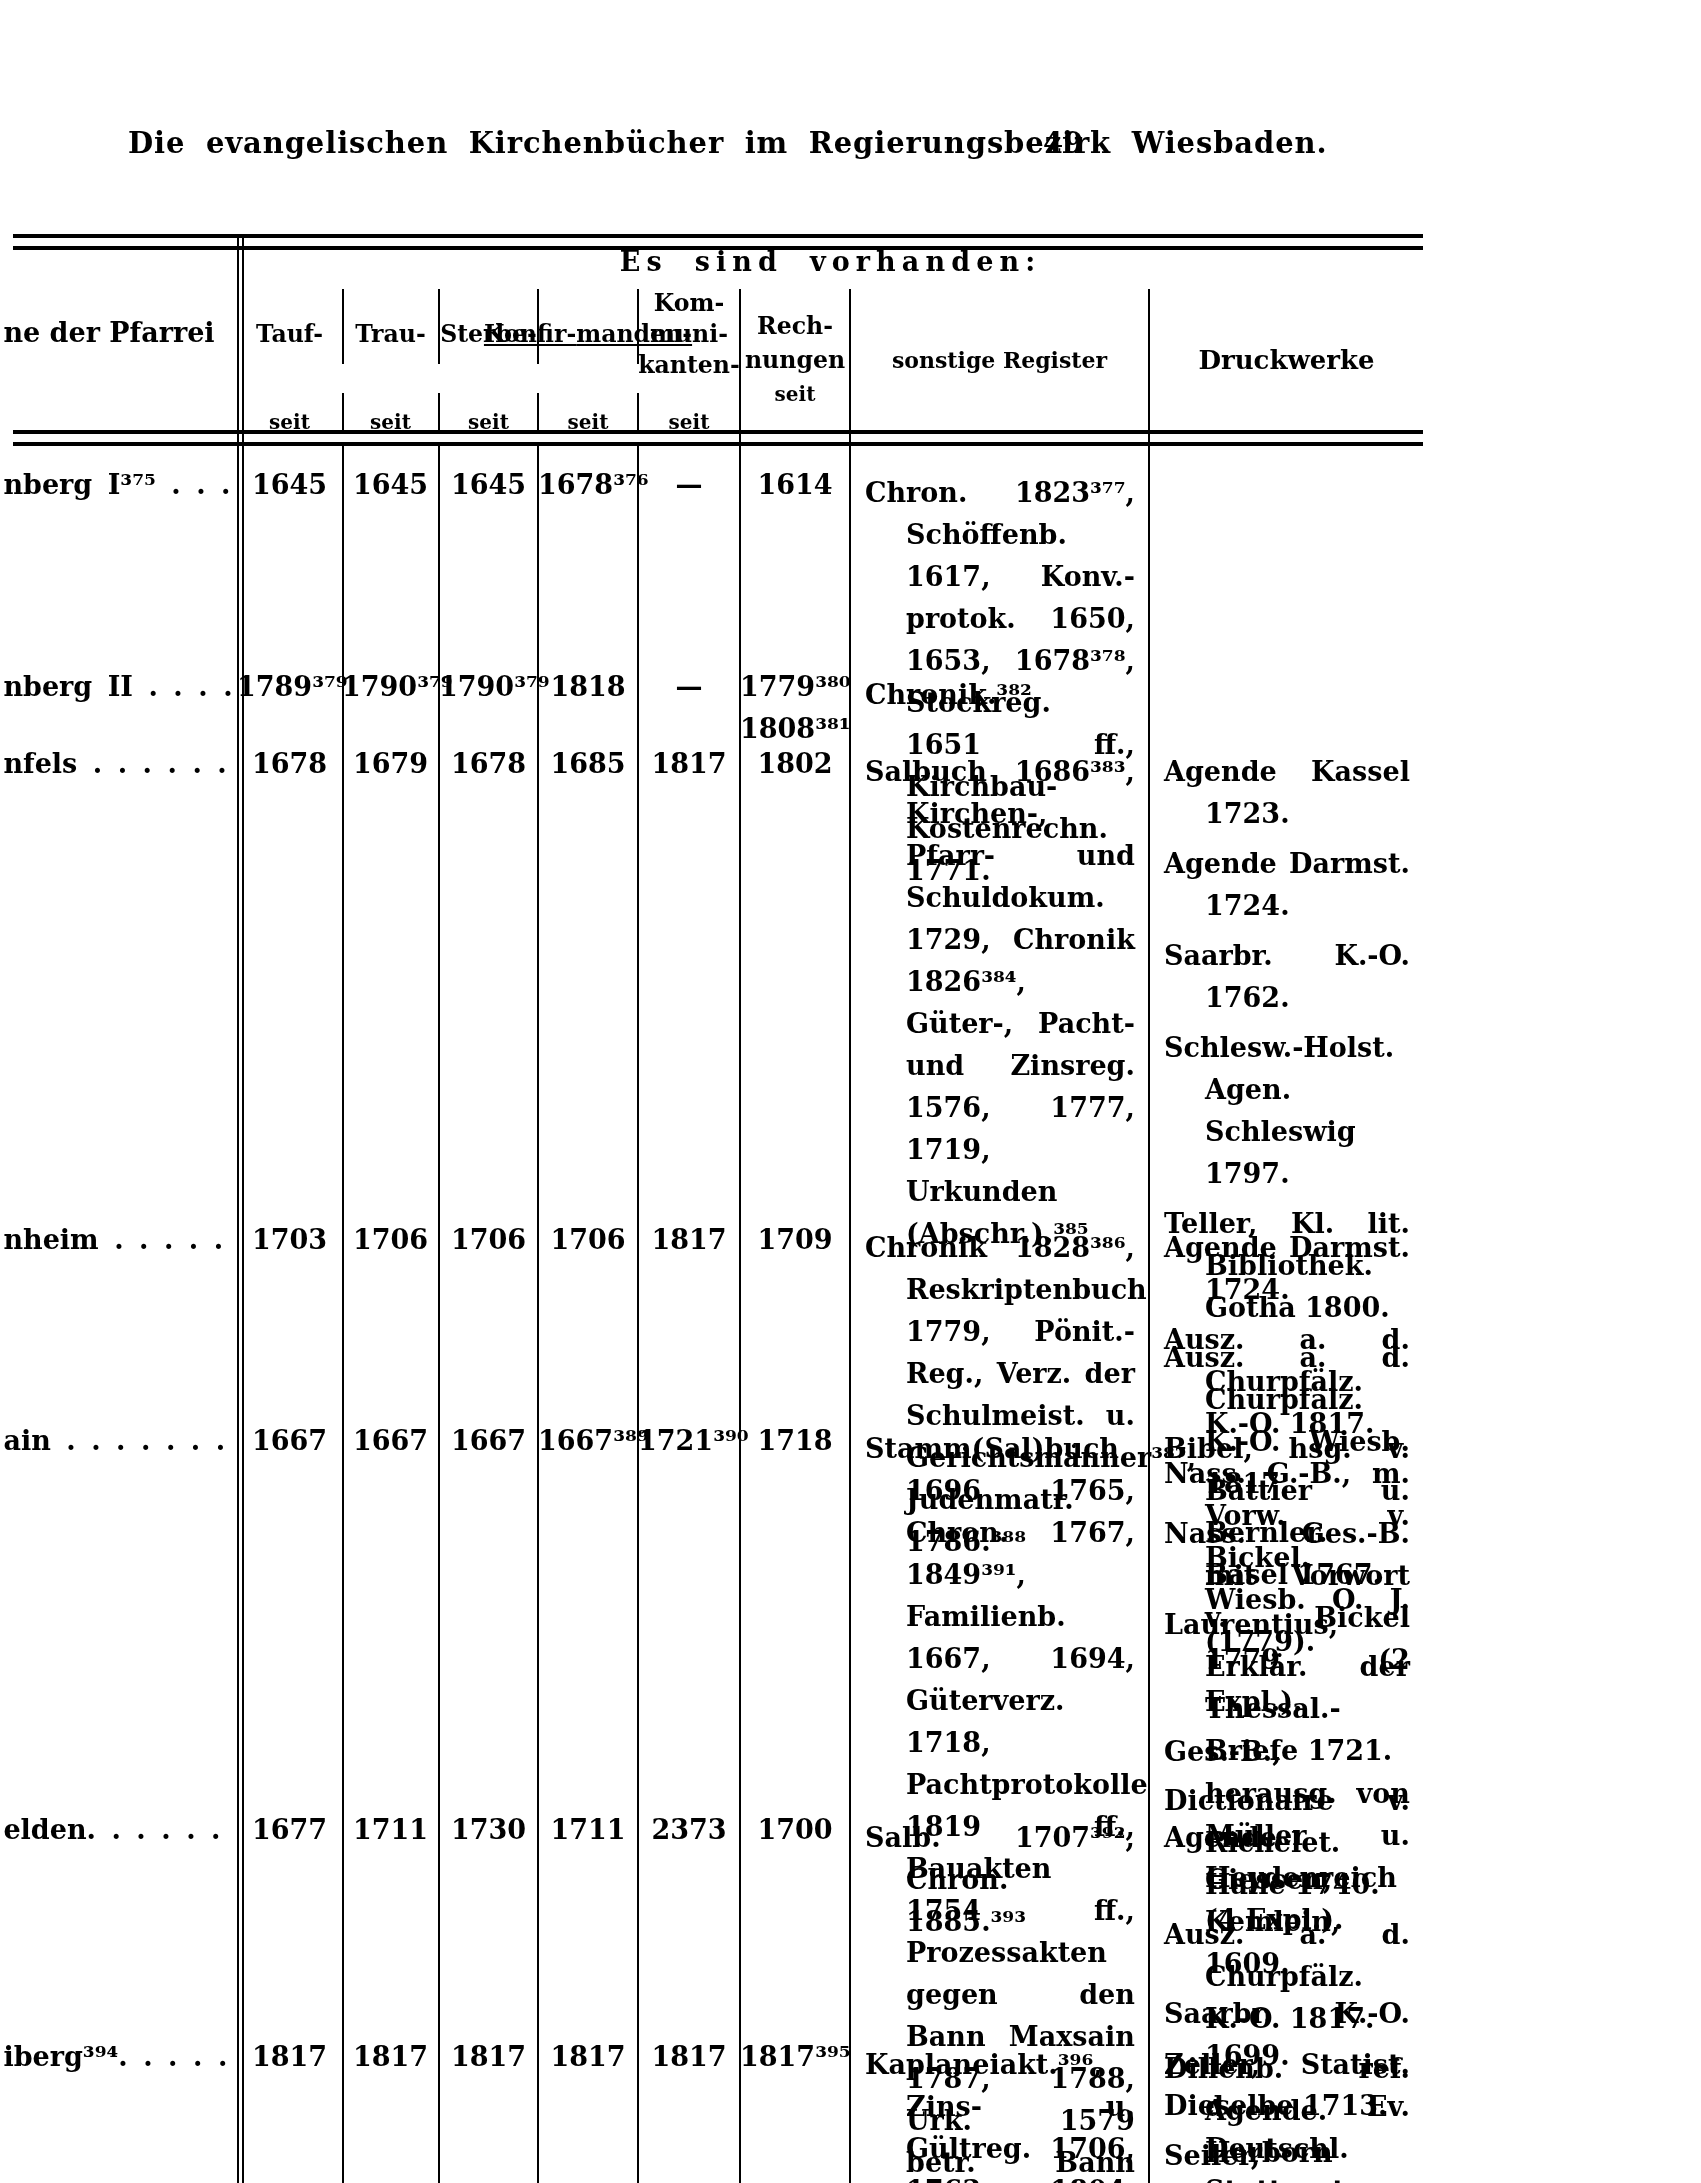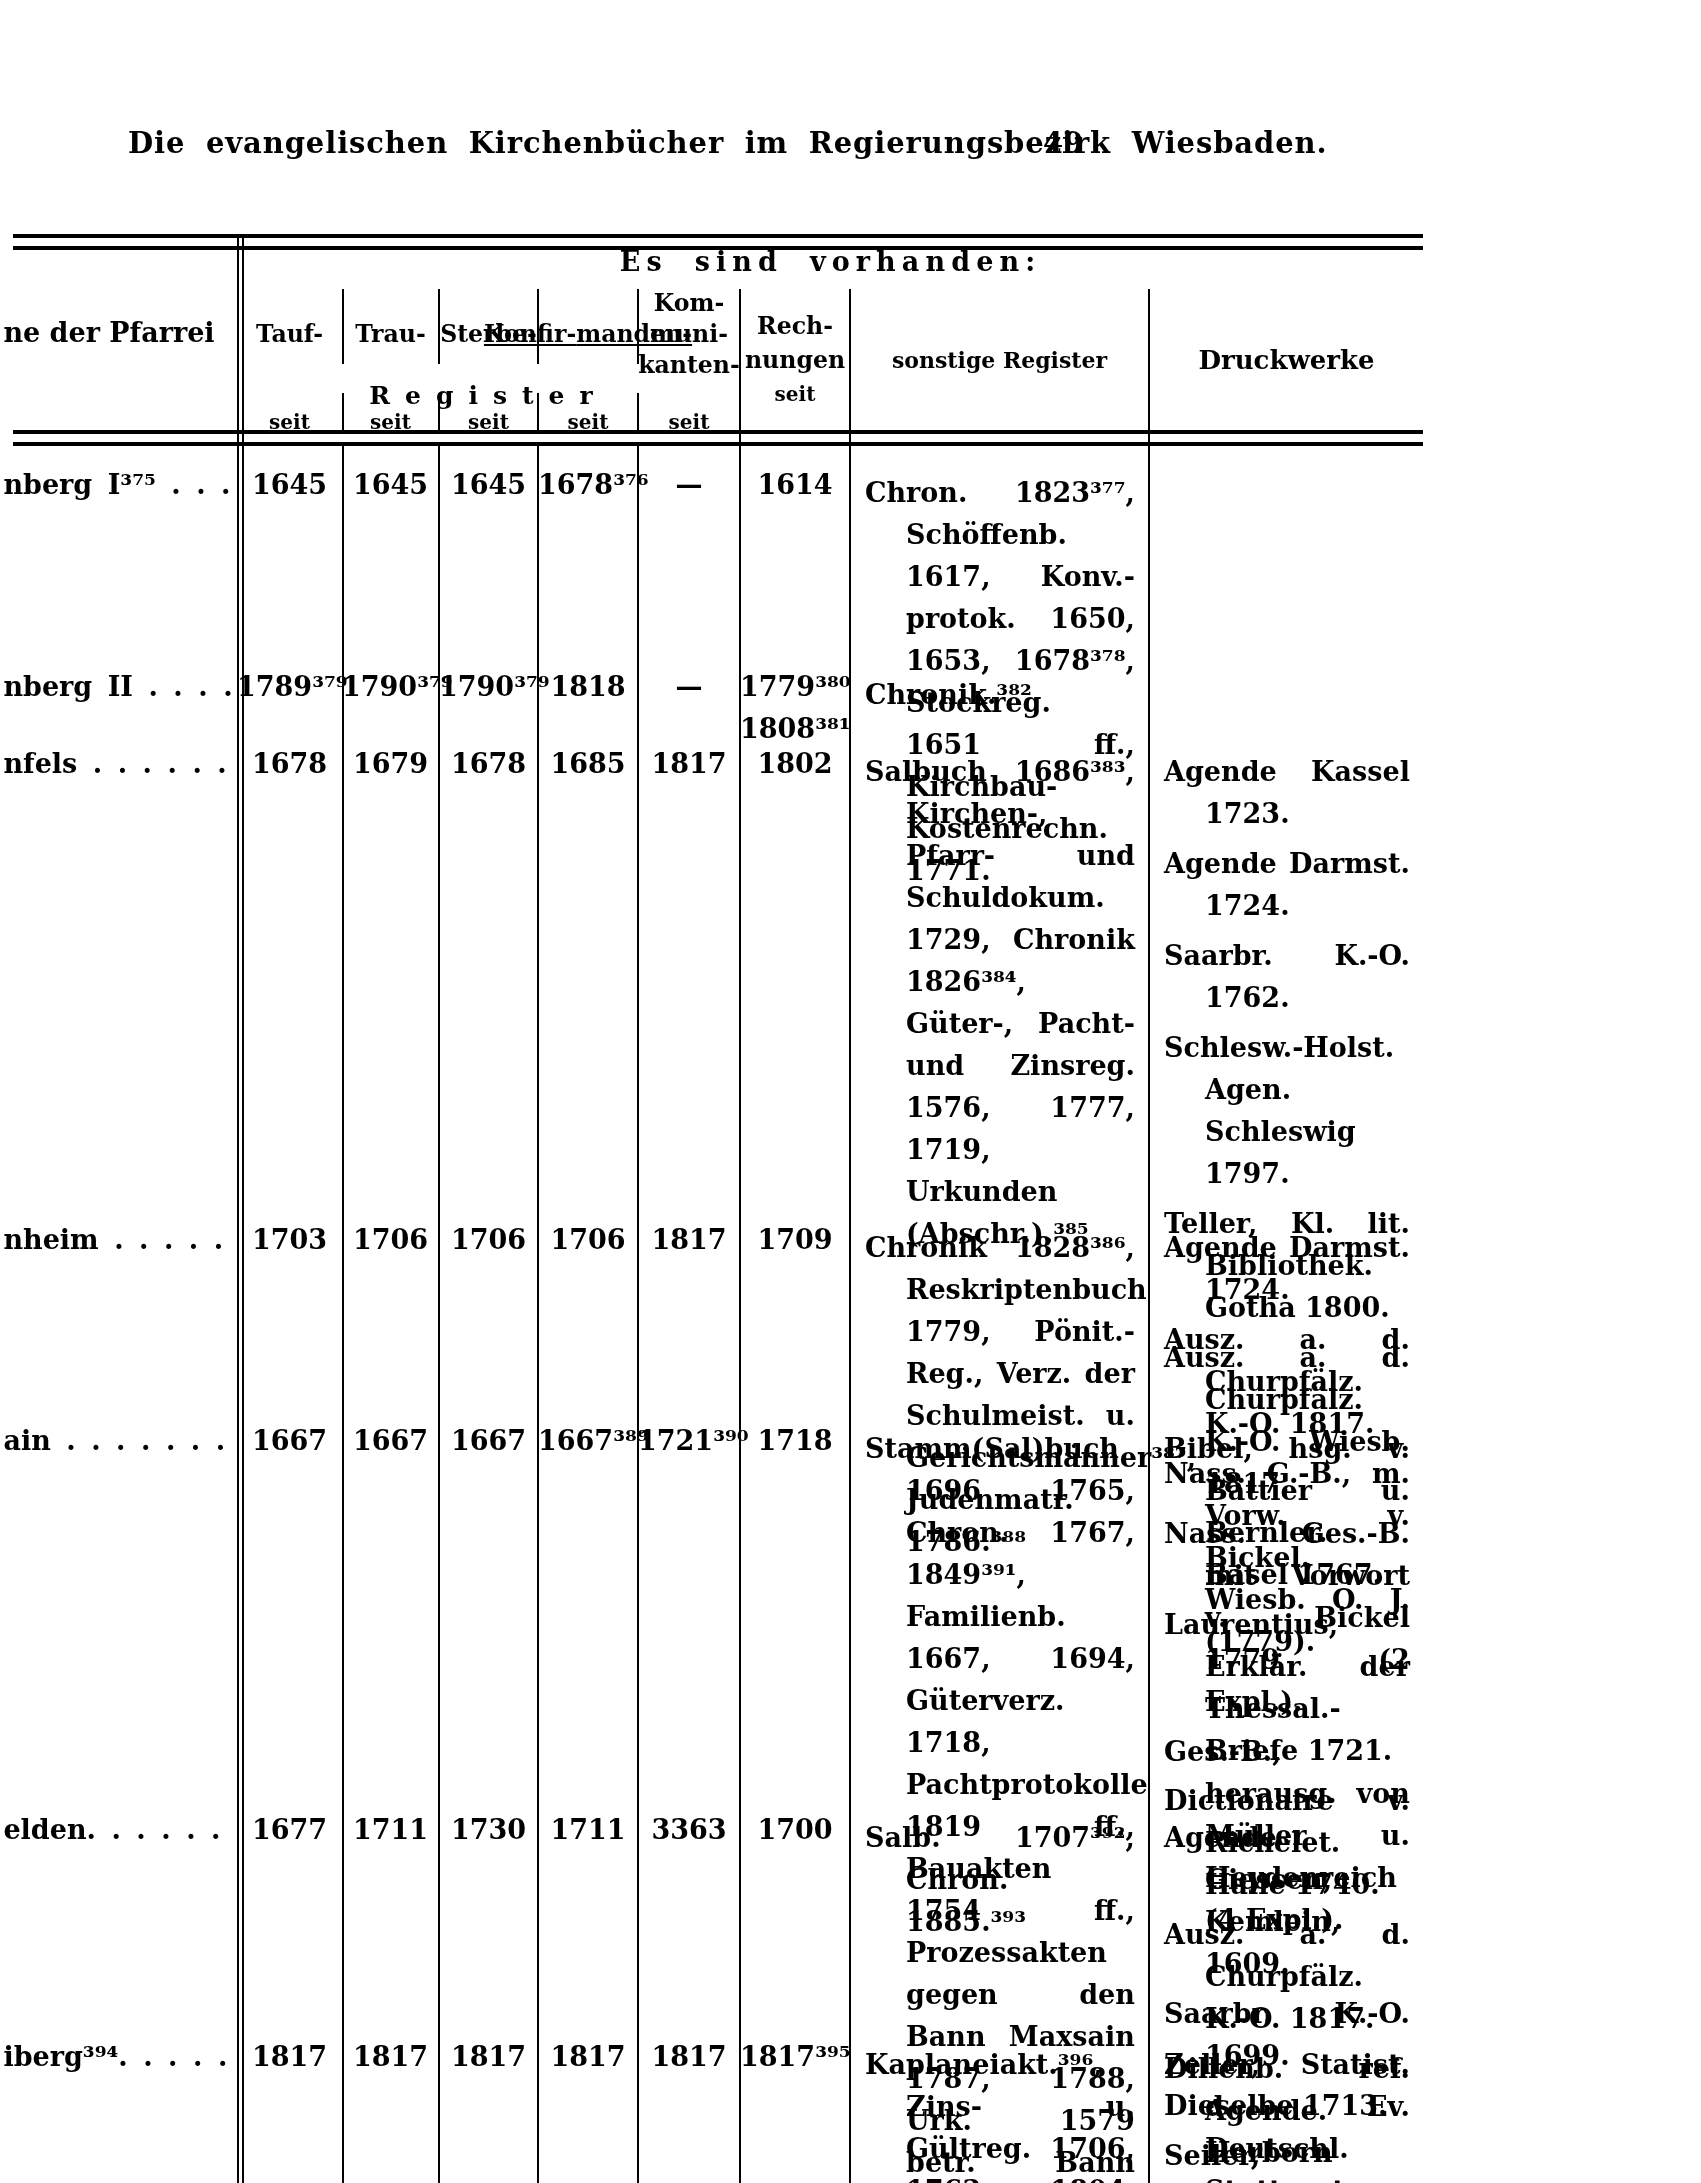--- a/index.html
+++ b/index.html
@@ -116,21 +116,20 @@
       <div class="h-sterbe h-lbl">Sterbe-</div>
       <div class="h-konf h-lbl" style="text-decoration:underline;">
           <p>Konfir-</p>
           <p>manden-</p>
         </div>
       <div class="h-komm h-lbl" style="flex-direction:column;">
           <p>Kom-</p>
           <p>muni-</p>
           <p>kanten-</p>
         </div>
-      <div class="h-register">Register</div>
       <div class="h-seit h-seit1">seit</div>
       <div class="h-seit h-seit2">seit</div>
       <div class="h-seit h-seit3">seit</div>
       <div class="h-seit h-seit4">seit</div>
       <div class="h-seit h-seit5">seit</div>
       <div class="h-rech">
           <p>Rech-</p>
           <p>nungen</p>
           <p>seit</p>
         </div>
@@ -228,21 +227,21 @@
           <p>Dictionaire v. Richelet. Halle 1740.</p>
           <p>Ausz. a. d. Churpfälz. K.-O. 1817.</p>
           <p>Dillenb. ref. Agende. Herborn 1732.</p>
         </div>
 
       <div class="c-name">elden. . . . . .</div>
       <div class="c-year">1677</div>
       <div class="c-year">1711</div>
       <div class="c-year">1730</div>
       <div class="c-year">1711</div>
-      <div class="c-year">3363</div>
+      <div class="c-year">2373</div>
       <div class="c-year">
           <p>1700</p>
         </div>
       <div class="c-text">
           <p>Salb. 1707³⁹², Chron. 1885.³⁹³</p>
         </div>
       <div class="c-text">
           <p>Agende Giessen, Kemlein, 1609.</p>
           <p>Saarbr. K.-O. 1699.</p>
           <p>Dieselbe 1713.</p>

